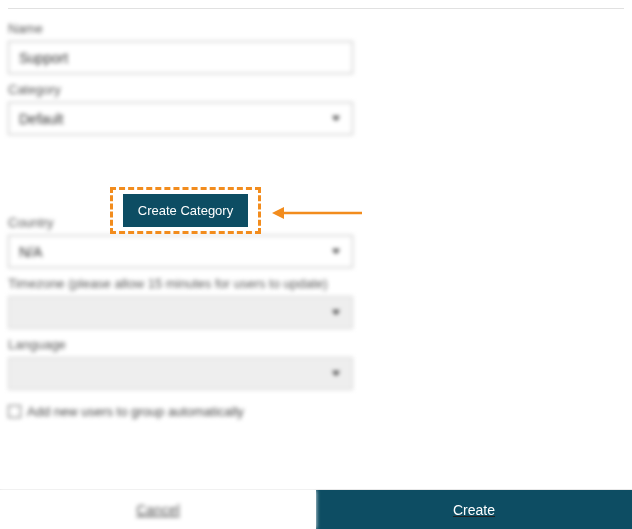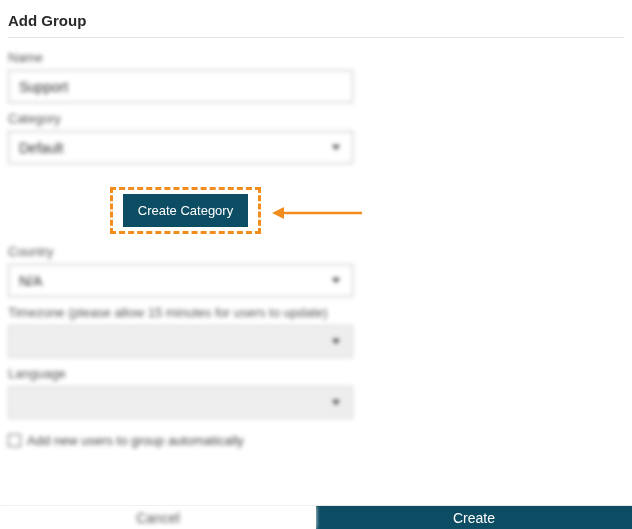--- a/index.html
+++ b/index.html
@@ -73,21 +73,22 @@
     background: #fff;
   }
   .spacer-under-category {
     height: 72px;
   }
   .footer {
     position: absolute;
     left: 0; right: 0; bottom: 0;
     display: flex;
     border-top: 1px solid #e8e8e8;
-    height: 24px;
+    height: 40px;
+    text-decoration: underline;
   }
   .footer-btn {
     flex: 1;
     display: flex;
     align-items: center;
     justify-content: center;
     font-size: 14px;
   }
   .footer-cancel {
     color: #555;
@@ -126,21 +127,20 @@
     top: 206px;
     width: 90px;
     height: 14px;
     z-index: 10;
   }
 </style>
 </head>
 <body>
 
 <div class="container">
-  <div class="title">Add Group</div>
   <hr class="hr">
 
   <div class="blur-area">
 
     <div class="field-label">Name</div>
     <div class="text-input">
       <span>Support</span>
     </div>
 
     <div class="field-label">Category</div>

